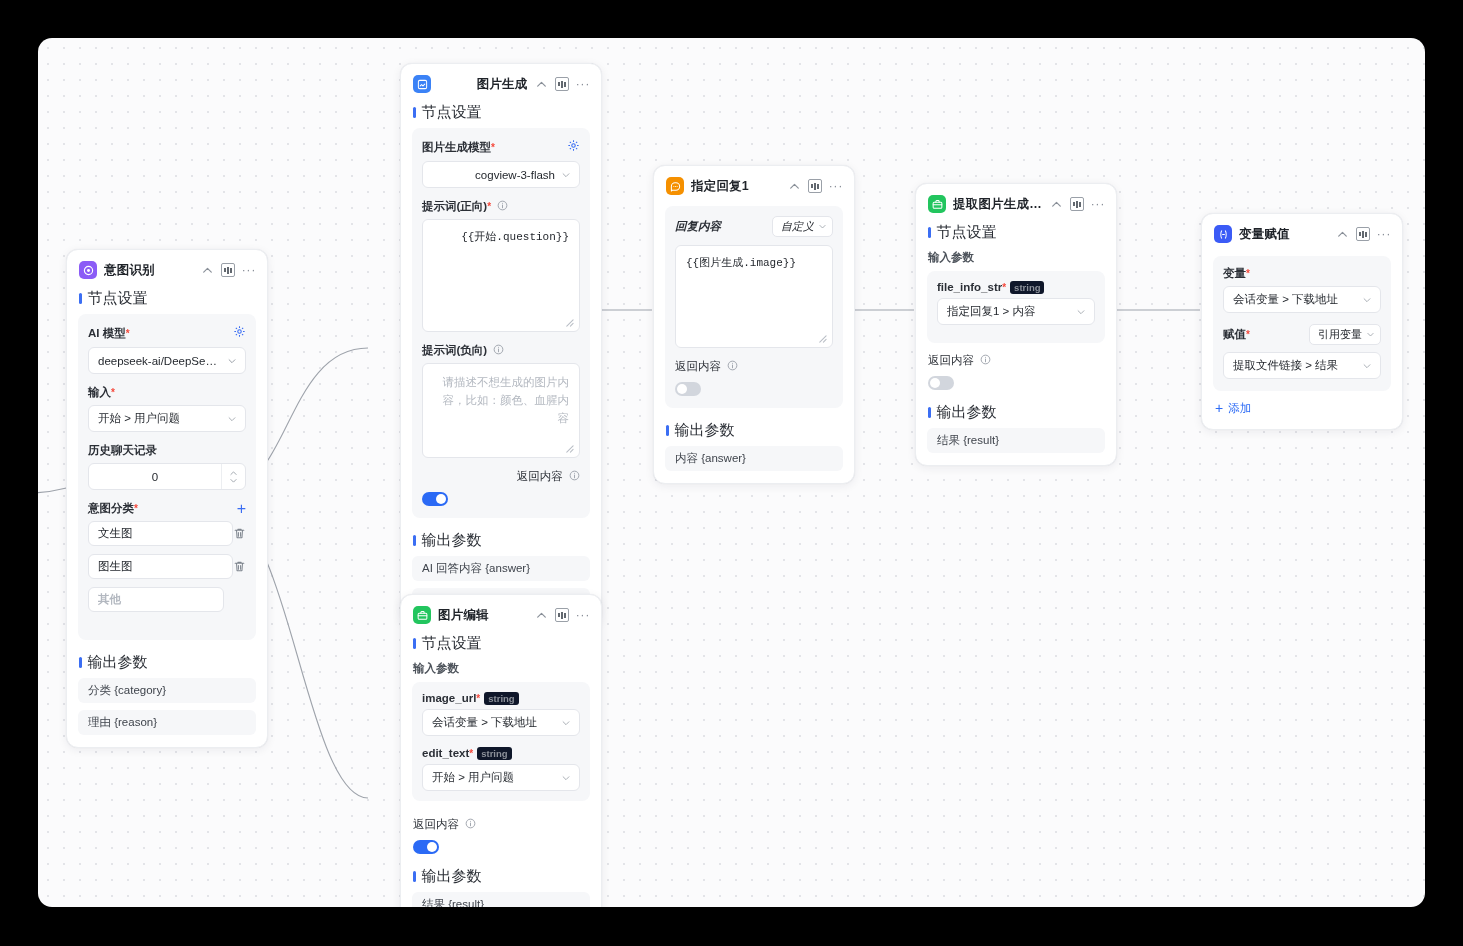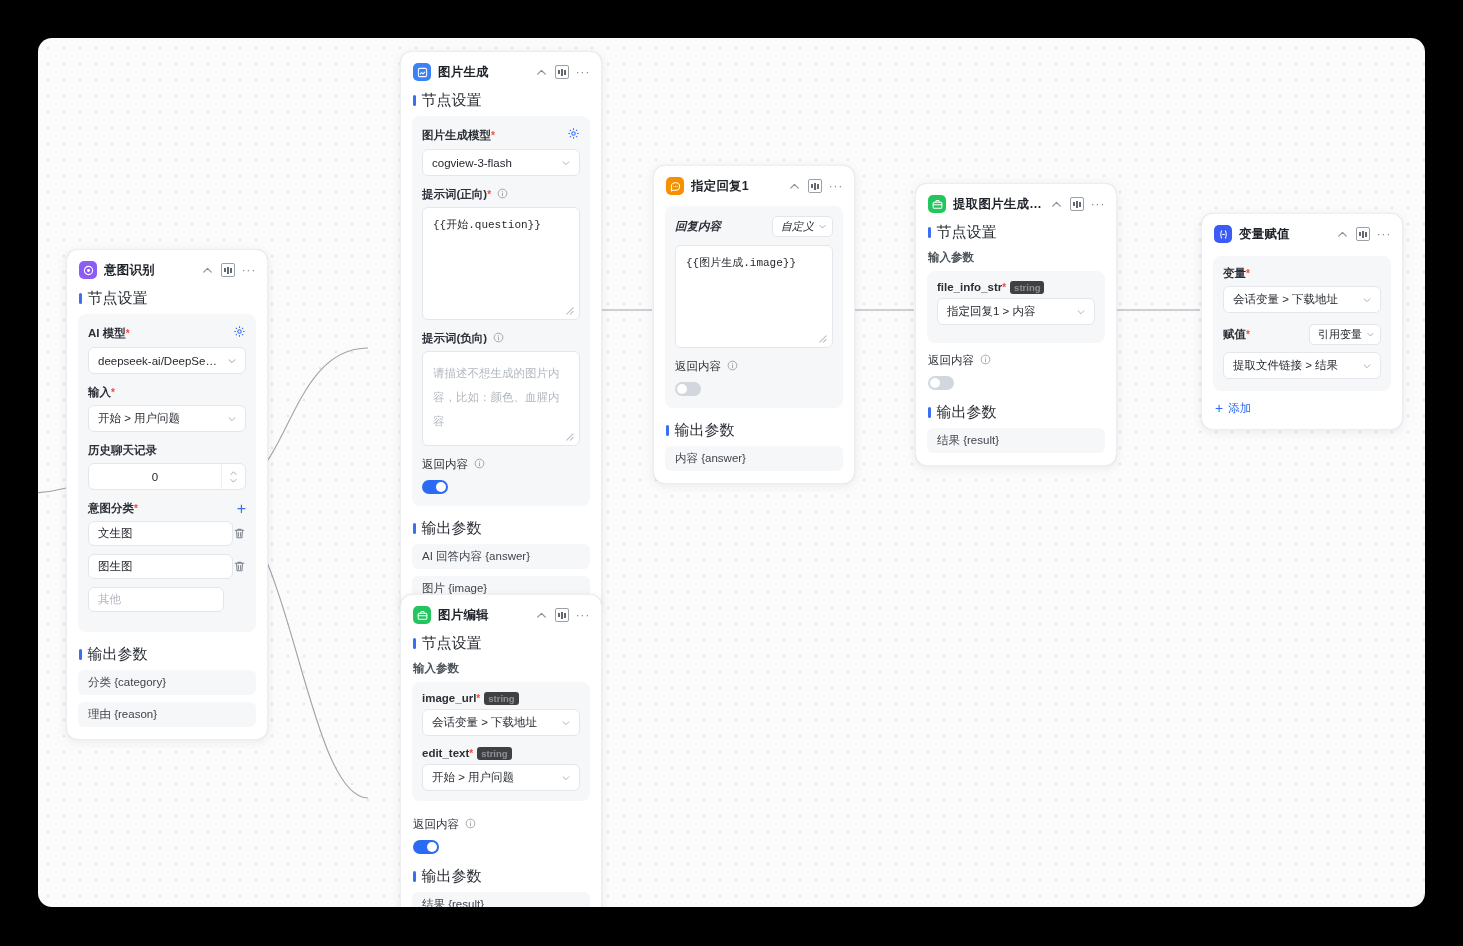--- a/index.html
+++ b/index.html
@@ -76,21 +76,21 @@
     margin: 0 11px 10px 11px;
     background: #f6f7f9;
     border-radius: 8px;
     padding: 10px 10px 12px 10px;
   }
   .panel.tight { padding-bottom: 10px; }
   .fld-row { display: flex; align-items: center; justify-content: space-between; margin-bottom: 5px; }
   .fld-label { font-size: 11.5px; color: #2b2f36; font-weight: bold; }
   .fld-label .req { color: #f5483b; font-size: 10px; }
   .typetag {
-    font-size: 9.5px; color: #8c919a; background: #404040;
+    font-size: 9.5px; color: #8c919a; background: #0f172a;
     border-radius: 3px; padding: 1px 4px; margin-left: 4px;
     font-family: "Liberation Sans", sans-serif;
   }
   .gear { width: 13px; height: 13px; color: #3b6ef3; cursor: pointer; }
   .info { width: 11px; height: 11px; display:inline-block; vertical-align: -1px; margin-left: 3px;}
   .plus { color: #3b6ef3; font-size: 16px; line-height: 12px; cursor: pointer; font-weight: 300;}
 
   .select {
     background: #fff; border: 1px solid #e4e6eb; border-radius: 6px;
     height: 27px; display: flex; align-items: center;
@@ -112,31 +112,31 @@
   .stepper .arrows svg { width: 9px; height: 6px; }
 
   .ta {
     background: #fff; border: 1px solid #e4e6eb; border-radius: 6px;
     padding: 9px 10px; position: relative; margin-bottom: 11px;
   }
   .ta .txt {
     font-family: "Liberation Mono", "DejaVu Sans Mono", monospace;
     font-size: 11px; color: #1f2329; line-height: 17px; word-break: break-all;
   }
-  .ta .txt.ph { color: #b3b8c0; font-family: "Liberation Sans", sans-serif; font-size: 11.5px; line-height: 24px;}
+  .ta .txt.ph { color: #b3b8c0; font-family: "Liberation Sans", sans-serif; font-size: 11.5px; line-height: 18px;}
   .ta .grip { position: absolute; right: 5px; bottom: 4px; width: 9px; height: 9px; color: #b9bec6; }
 
   .textrow {
     background: #fff; border: 1px solid #e4e6eb; border-radius: 6px;
     height: 25px; display: flex; align-items: center; padding: 0 9px;
     font-size: 11.5px; color: #1f2329; flex: 1 1 auto;
   }
   .textrow.ph { color: #b3b8c0; }
   .listrow { display: flex; align-items: center; margin-bottom: 8px; }
-  .listrow:last-child { margin-bottom: 8px; }
+  .listrow:last-child { margin-bottom: 16px; font-weight: bold; }
   .trash { width: 13px; height: 13px; color: #7d848d; cursor: pointer; flex: 0 0 13px; }
 
   .toggle { width: 26px; height: 14px; border-radius: 8px; position: relative; cursor: pointer; }
   .toggle.on { background: #2b6af5; }
   .toggle.off { background: #d2d6dd; }
   .toggle .knob { position: absolute; top: 2px; width: 10px; height: 10px; border-radius: 50%; background: #fff; }
   .toggle.on .knob { right: 2px; }
   .toggle.off .knob { left: 2px; }
   .toggle-label { font-size: 11.5px; color: #2b2f36; margin-bottom: 8px; }
 
@@ -269,21 +269,21 @@
       </div>
     </div>
 
     <div class="sec">
       <span class="sec-txt">输出参数</span>
     </div>
     <div class="outrow">分类 {category}</div>
     <div class="outrow">理由 {reason}</div>
   </div>
 
-  <div class="node" style="left:362px; top:13px; width:202px;">
+  <div class="node" style="left:362px; top:25px; width:202px;text-align:right;">
     <div class="node-head">
       <span class="node-ico" style="background:#3b82f6;">
         <svg width="11" height="11" viewBox="0 0 24 24" fill="none" stroke="#fff" stroke-width="2.2" stroke-linecap="round" stroke-linejoin="round">
           <rect x="3" y="3" width="18" height="18" rx="3"></rect>
           <path d="M7 15l3-3 3 3 4-4"></path>
           </svg>
       </span>
       <span class="node-title">图片生成</span>
       <span class="head-tools">
         <span>

